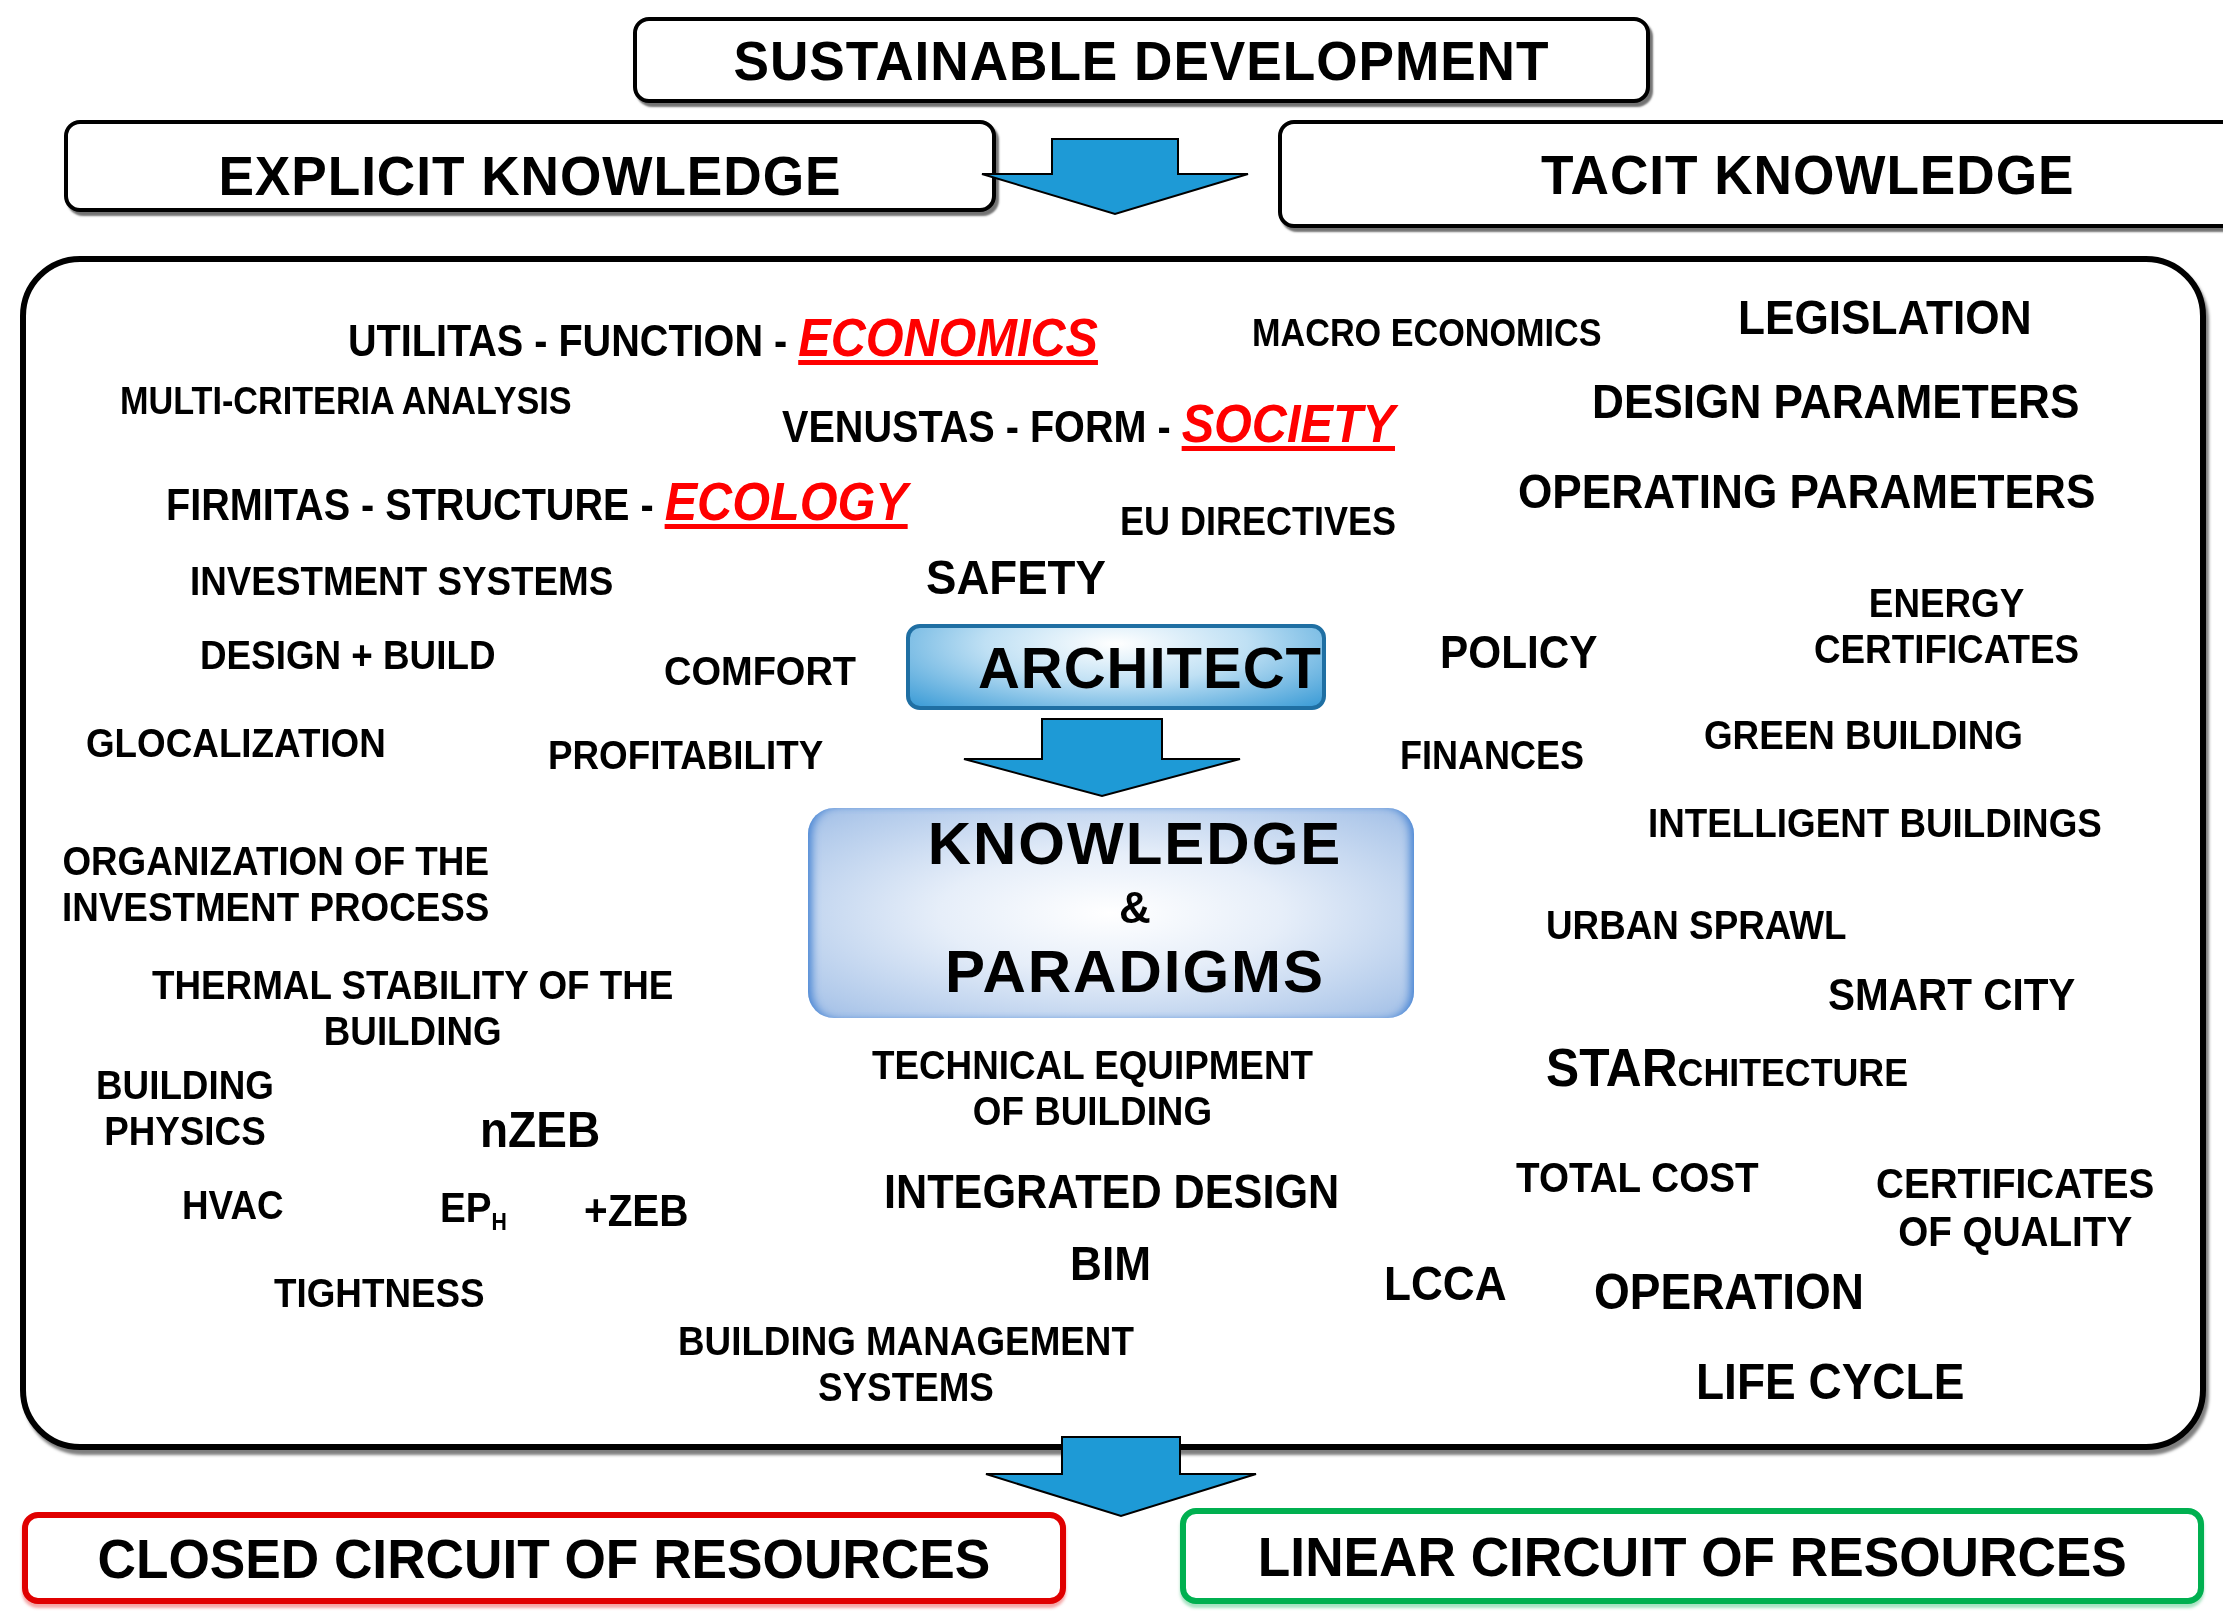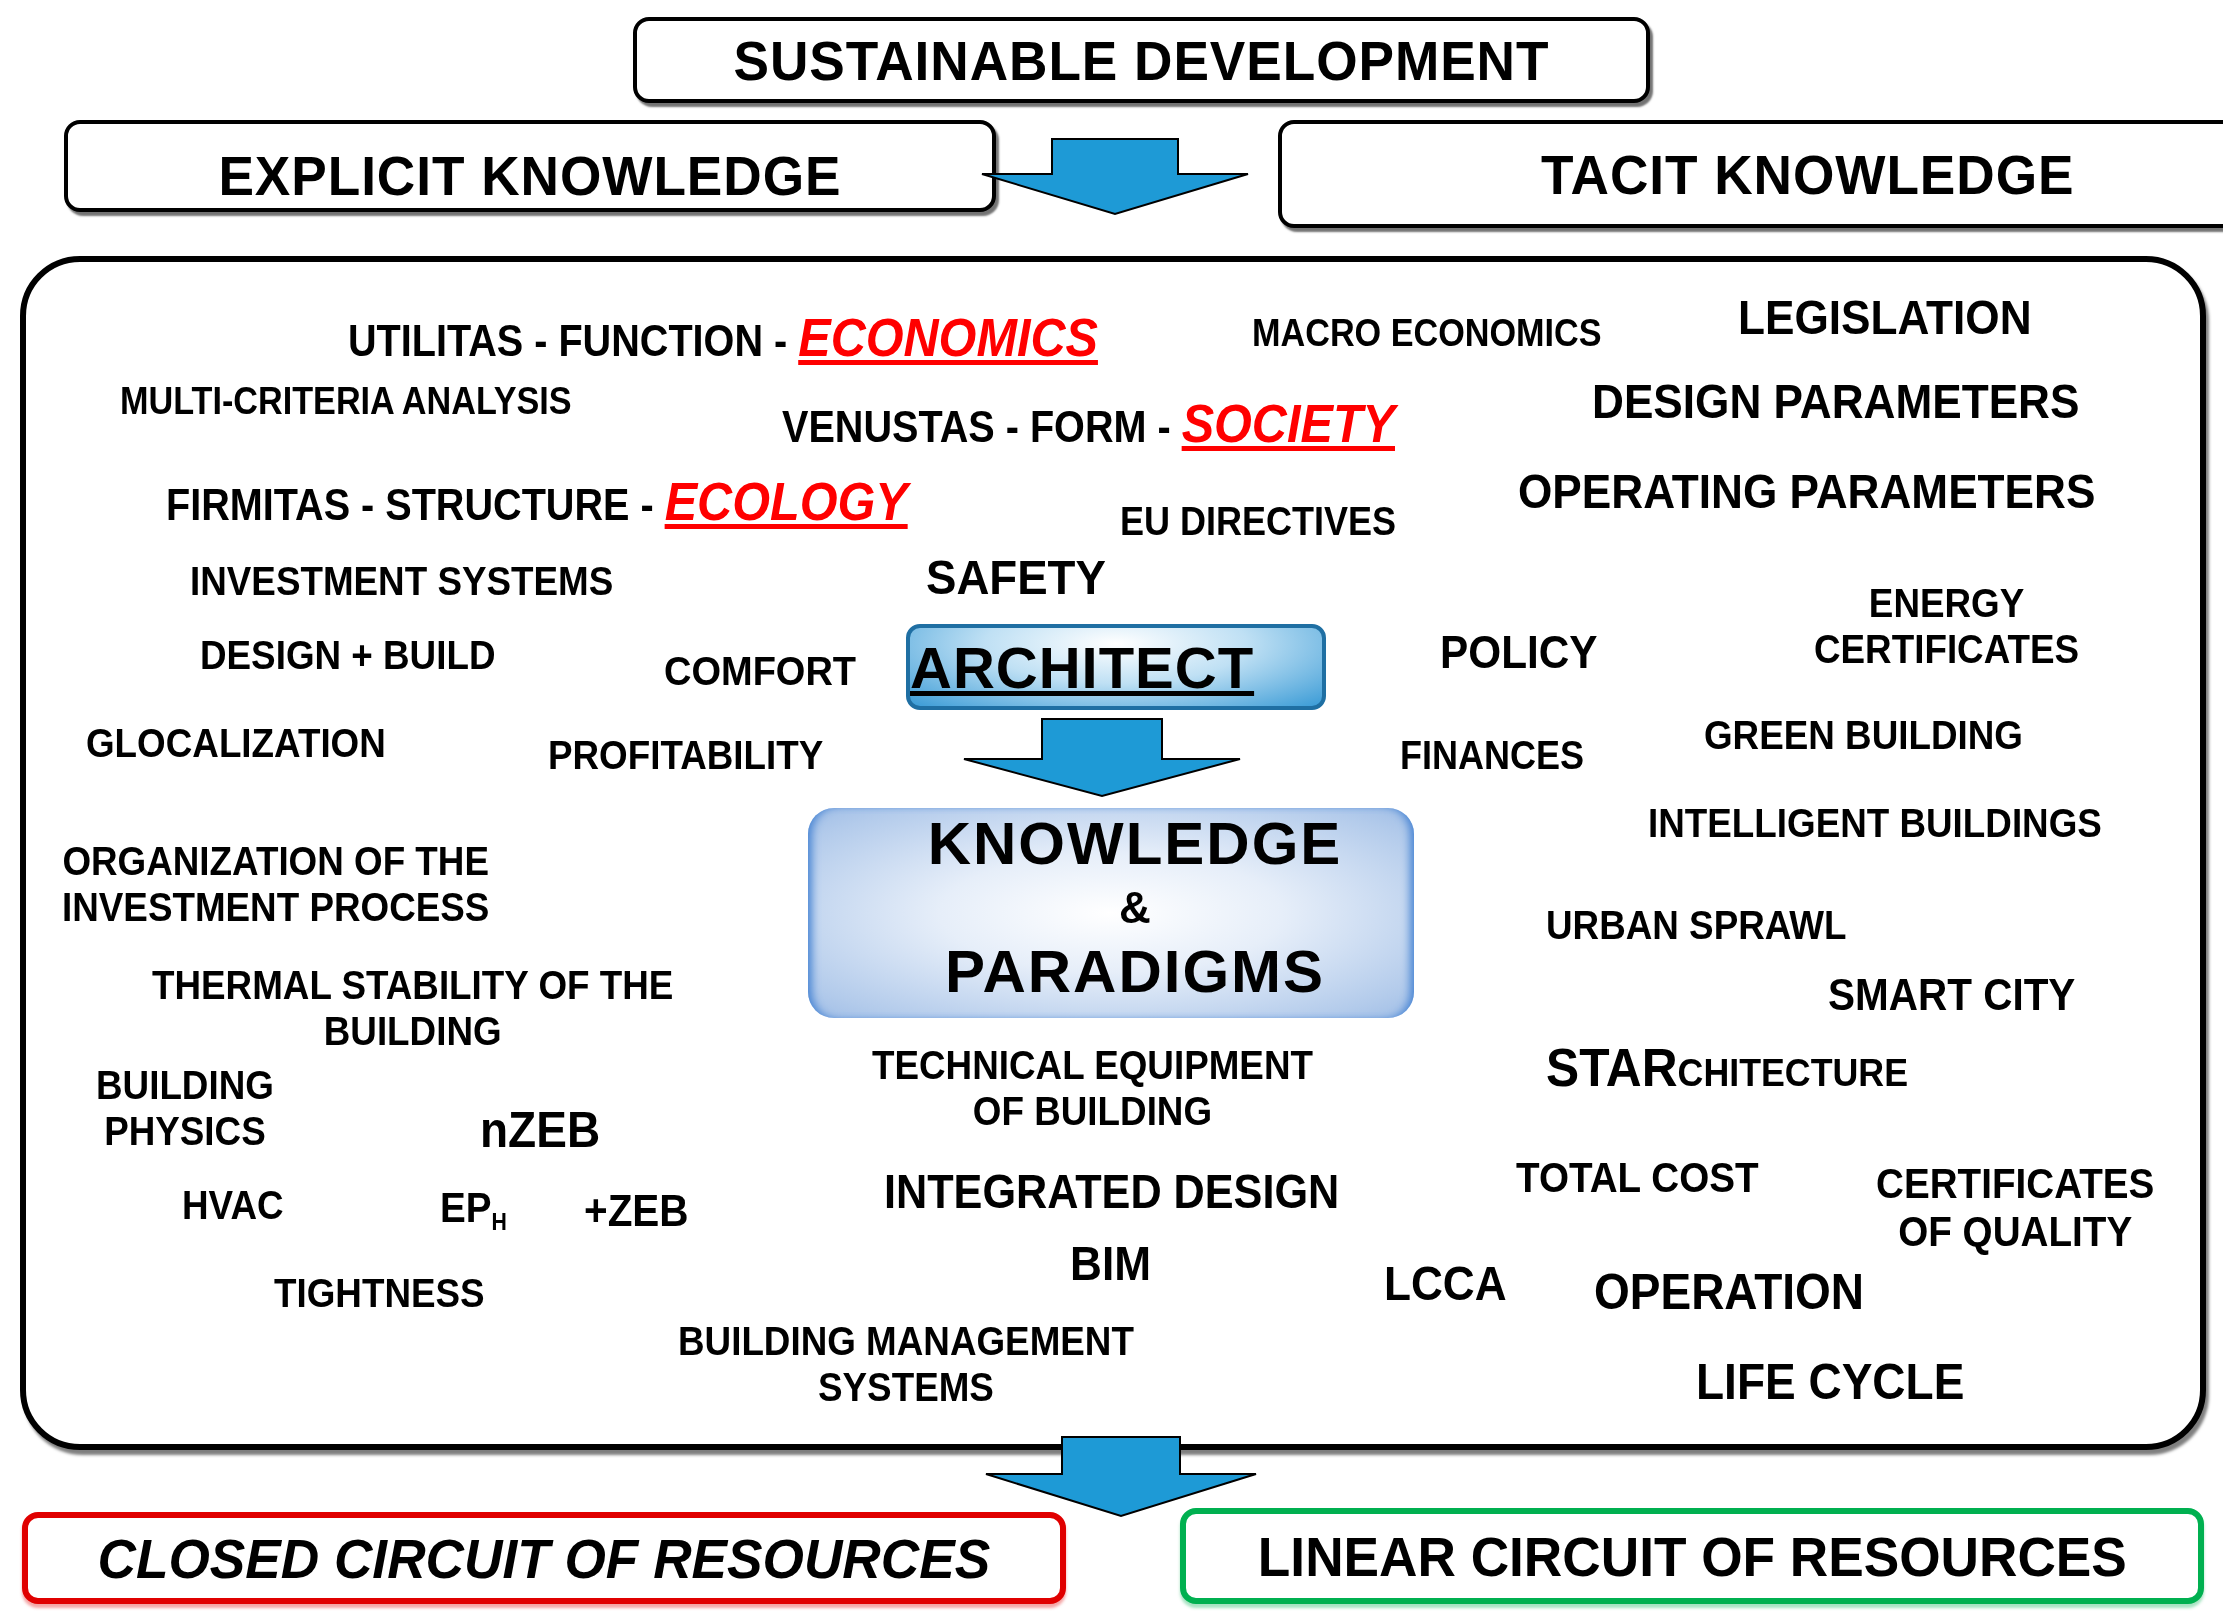--- a/index.html
+++ b/index.html
@@ -13,21 +13,21 @@
           border: 6px solid #000; border-radius: 60px; background: #fff; box-shadow: 3px 5px 3px rgba(0,0,0,0.5); }
   .t { position: absolute; font-weight: bold; white-space: nowrap; line-height: 1.15; text-align: center;
        transform-origin: left top; }
   .red { color: #ff0000; font-style: italic; text-decoration: underline; text-decoration-thickness: 5px; text-underline-offset: 4px; }
   .sub { font-size: 0.55em; vertical-align: -0.35em; }
   .small-caps { font-size: 0.72em; }
   svg.arrow { position: absolute; overflow: visible; }
   .architect { position: absolute; left: 906px; top: 624px; width: 420px; height: 86px; box-sizing: border-box;
                border: 4px solid #1f6fa3; border-radius: 14px;
                background: radial-gradient(ellipse at 50% 20%, #ffffff 0%, #bfe0f4 45%, #3a9bd6 100%);
-               display: flex; align-items: center; justify-content: flex-start; text-decoration: underline; }
+               display: flex; align-items: center; justify-content: flex-end; }
   .architect span { font-weight: bold; font-size: 58px; letter-spacing: 1px; }
   .kp { position: absolute; left: 808px; top: 808px; width: 606px; height: 210px; border-radius: 26px;
         background: radial-gradient(ellipse at 50% 50%, #ffffff 0%, #e6eef9 40%, #b3cbeb 85%, #9fbde6 100%);
         box-shadow: inset 8px 0 8px -4px #4a86d4, inset -8px 0 8px -4px #4a86d4;
         filter: blur(0.4px); }
   .kp-text { position: absolute; left: 808px; top: 812px; width: 606px; text-align: center; font-weight: bold; padding-left: 24px; }
   .kp-text div { line-height: 64px; }
   .kp-big { font-size: 60px; letter-spacing: 2px; }
   .kp-amp { font-size: 44px; }
   .bottom-box { position: absolute; box-sizing: border-box; border-radius: 16px; background: #fff;
@@ -143,18 +143,18 @@
 <div class="t" style="left:678px; top:1318px; font-size:40px; transform:scaleX(0.92);">
   <div>BUILDING  MANAGEMENT</div>
   <div>SYSTEMS</div>
 </div>
 <div class="t" style="left:1696px; top:1354px; font-size:50px; transform:scaleX(0.92);">LIFE  CYCLE</div>
 
 <svg class="arrow" style="left:984px; top:1434px;" width="276" height="84" viewBox="0 0 276 84">
   <polygon points="78,3 196,3 196,40 272,40 137,82 2,40 78,40" fill="#1e9ad6" stroke="#000" stroke-width="2"></polygon>
 </svg>
 
-<div class="bottom-box" style="left:22px; top:1512px; width:1044px; height:92px; border:6px solid #e00000; box-shadow: 0 4px 3px rgba(224,0,0,0.35); font-style: italic;">
+<div class="bottom-box" style="left:22px; top:1512px; width:1044px; height:92px; border:6px solid #e00000; box-shadow: 0 4px 3px rgba(224,0,0,0.35);">
   <span class="label">CLOSED CIRCUIT OF RESOURCES</span>
 </div>
 <div class="bottom-box" style="left:1180px; top:1508px; width:1024px; height:96px; border:6px solid #00b050; box-shadow: 0 4px 3px rgba(0,176,80,0.35);">
   <span class="label">LINEAR  CIRCUIT OF RESOURCES</span>
 </div>
 
 </body></html>

